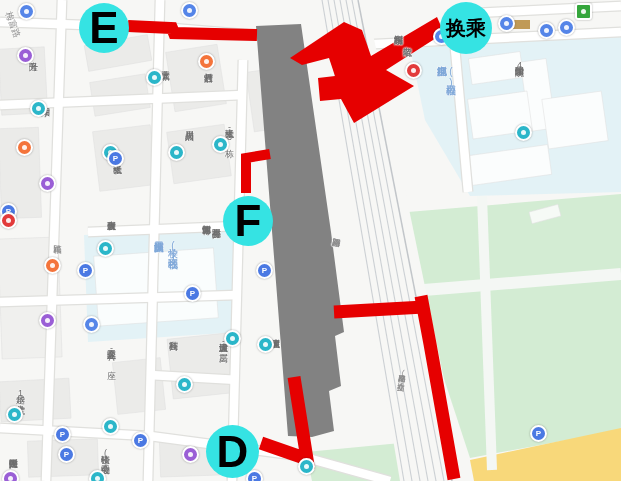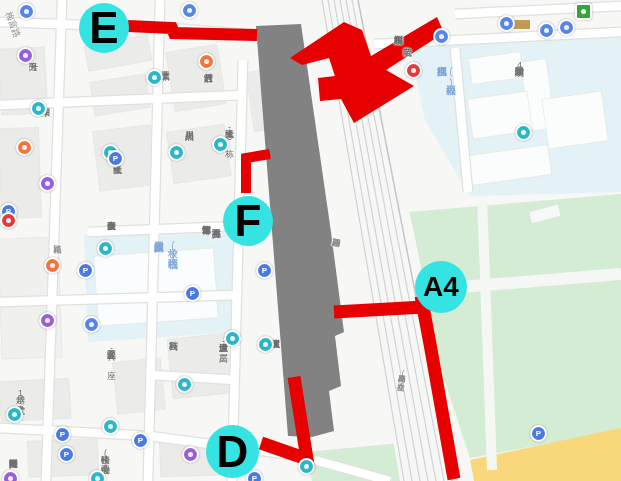--- a/index.html
+++ b/index.html
@@ -198,17 +198,17 @@
   <span class="vlabel blue-t" style="left:436px;top:58px">深圳广播电视</span>
   <span class="vlabel blue-t" style="left:445px;top:66px">(福田分校)</span>
   <span class="vlabel" style="left:514px;top:60px">深圳国际学院4</span>
 
   <span class="vlabel road-t" style="left:334px;top:232px;transform:rotate(10deg)">彩田路辅路</span>
   <span class="vlabel road-t" style="left:398px;top:368px;font-size:7.5px;transform:rotate(8deg)">皇岗路辅路(福民立交)</span>
   <span class="vlabel road-t" style="left:53px;top:238px">福民路</span>
   <span class="dlabel" style="left:14px;top:10px">梅富路</span>
 
   <div class="exit" style="left:79px;top:3px;width:50px;height:50px;font-size:44px">E</div>
+  <div class="exit" style="left:440px;top:2px;width:52px;height:52px;font-size:20px">换乘</div>
   <div class="exit" style="left:223px;top:196px;width:50px;height:50px;font-size:44px">F</div>
-  <div class="exit" style="left:415px;top:261px;width:52px;height:52px;font-size:28px">A4</div>
   <div class="exit" style="left:206px;top:425px;width:53px;height:53px;font-size:44px">D</div>
 
 </div>
 
 </body></html>

